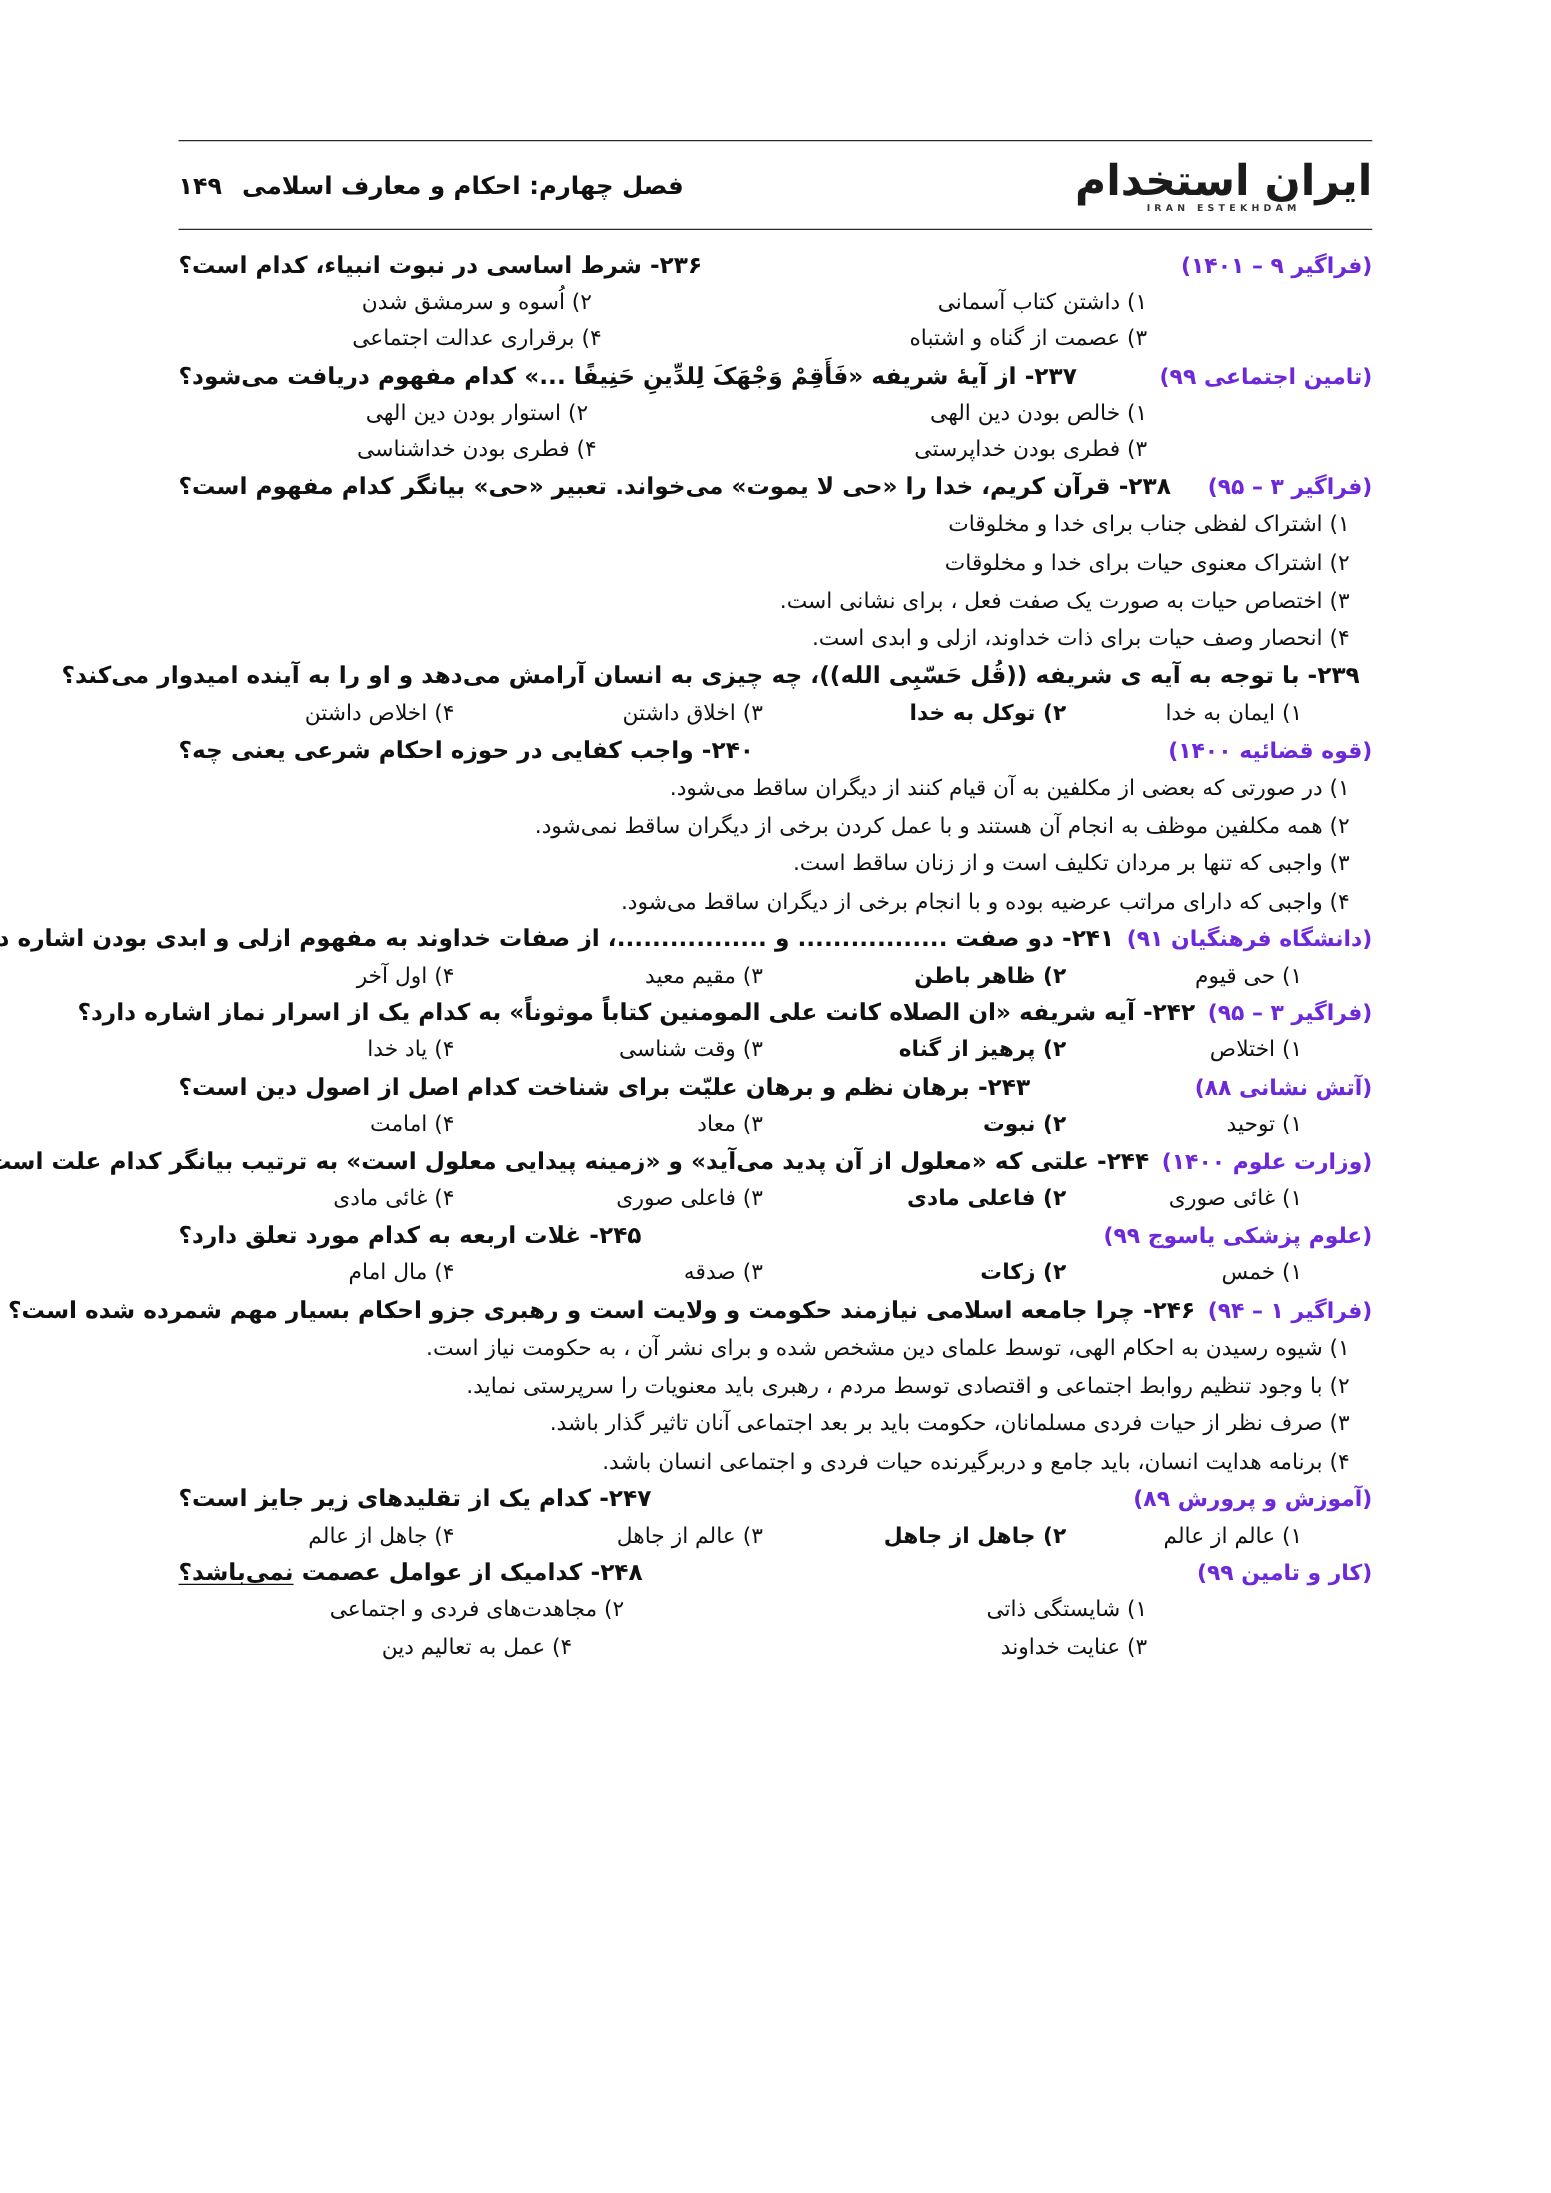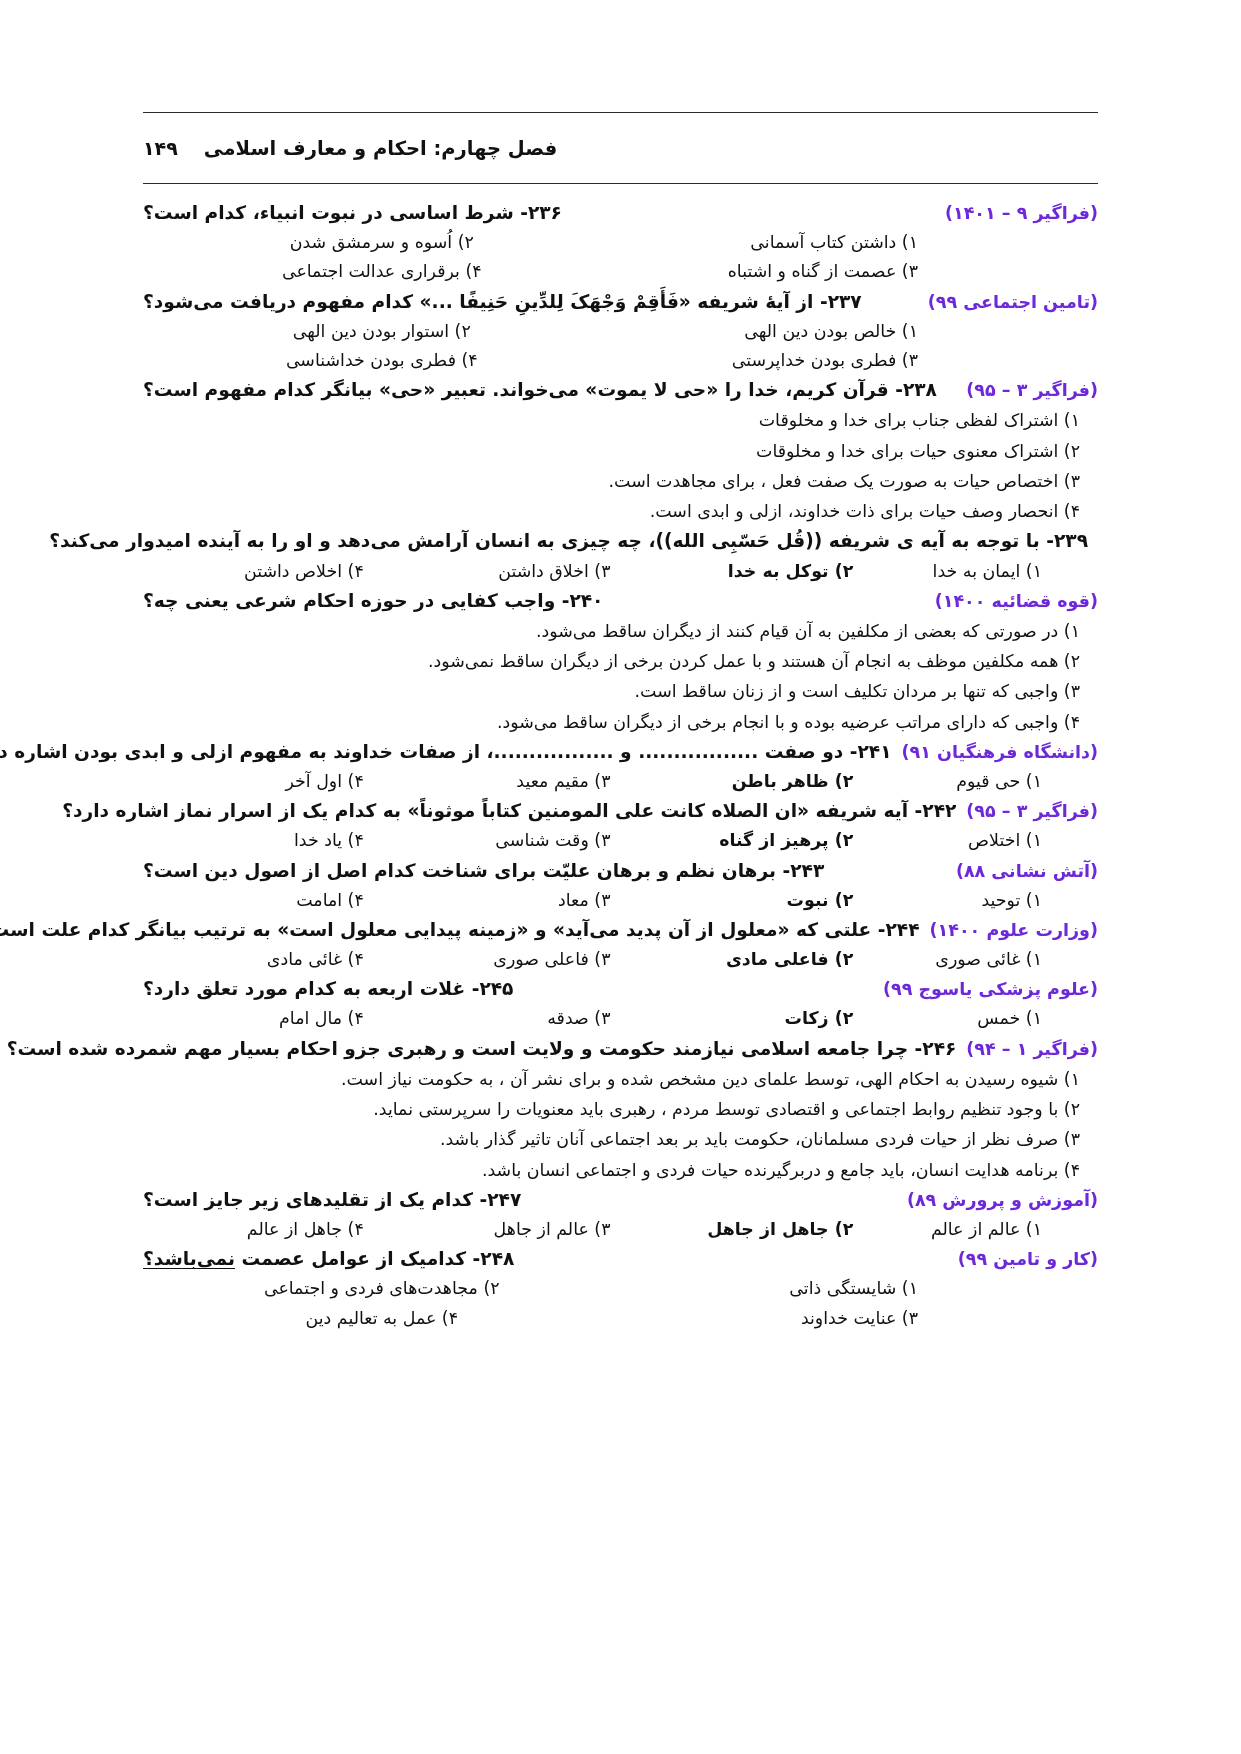--- a/index.html
+++ b/index.html
@@ -51,21 +51,21 @@
     top: 1px; right: 0; left: 0; bottom: 1px;
     display: flex;
     align-items: center;
     justify-content: space-between;
     flex-direction: row-reverse;
   }
   .header-title-group {
     display: flex;
     flex-direction: row-reverse;
     align-items: baseline;
-    gap: 26px;
+    gap: 16px;
     font-size: 19.5px;
     font-weight: 600;
     letter-spacing: 0;
     white-space: nowrap;
     padding-right: 6px;
   }
   .header-page-num {
     font-size: 19px;
     font-weight: 600;
   }
@@ -194,20 +194,24 @@
 <div class="page">
 
   <div class="header">
     <div class="header-rule-top"></div>
     <div class="header-rule-bottom"></div>
     <div class="header-inner">
       <div class="header-title-group">
         <span class="header-page-num">۱۴۹</span>
         <span>فصل چهارم: احکام و معارف اسلامی</span>
       </div>
+      <div class="logo">
+        <span class="logo-word">ایران استخدام</span>
+        <span class="logo-sub">IRAN ESTEKHDAM</span>
+      </div>
     </div>
   </div>
 
   <div class="content">
 
     <div class="qblock">
       <div class="qline">
         <div class="source">(فراگیر ۹ – ۱۴۰۱)</div>
         <div class="qtext">
           <span class="num">۲۳۶-</span>
@@ -245,21 +249,21 @@
     <div class="qblock">
       <div class="qline">
         <div class="source">(فراگیر ۳ – ۹۵)</div>
         <div class="qtext">
           <span class="num">۲۳۸-</span>
           <span>قرآن کریم، خدا را «حی لا یموت» می‌خواند. تعبیر «حی» بیانگر کدام مفهوم است؟</span>
         </div>
       </div>
       <div class="opt-full"><span>۱)</span> <span>اشتراک لفظی جناب برای خدا و مخلوقات</span></div>
       <div class="opt-full"><span>۲)</span> <span>اشتراک معنوی حیات برای خدا و مخلوقات</span></div>
-      <div class="opt-full"><span>۳)</span> <span>اختصاص حیات به صورت یک صفت فعل ، برای مجاهدت است.</span></div>
+      <div class="opt-full"><span>۳)</span> <span>اختصاص حیات به صورت یک صفت فعل ، برای نشانی است.</span></div>
       <div class="opt-full"><span>۴)</span> <span>انحصار وصف حیات برای ذات خداوند، ازلی و ابدی است.</span></div>
     </div>
 
     <div class="qblock">
       <div class="qline">
         <div class="source empty"></div>
         <div class="qtext">
           <span class="num">۲۳۹-</span>
           <span>با توجه به آیه ی شریفه ((قُل حَسّبِی الله))، چه چیزی به انسان آرامش می‌دهد و او را به آینده امیدوار می‌کند؟</span>
         </div>

